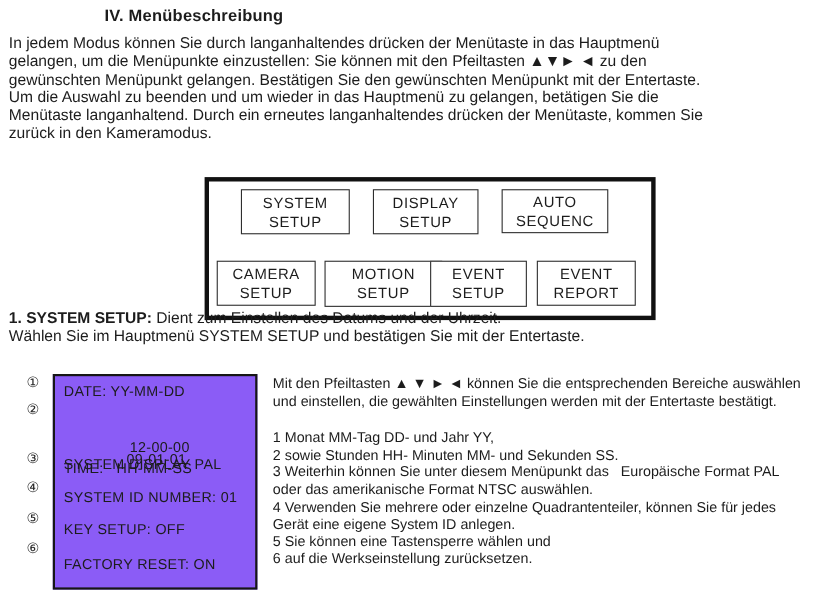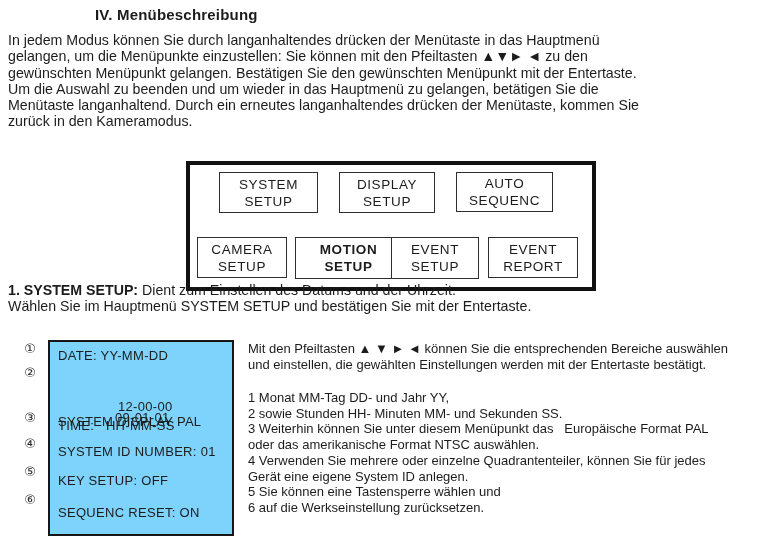--- a/index.html
+++ b/index.html
@@ -31,21 +31,21 @@
   }
   .sect { position:absolute; left:8px; top:282px; font-size:14.2px; line-height:16.3px; }
   .sect2 { position:absolute; left:8px; top:298px; font-size:14.2px; line-height:16.3px; }
   .marker {
     position:absolute; left:22px; width:16px; text-align:center;
     font-size:13px; color:#2a2a2a;
     font-family:"DejaVu Sans","Liberation Sans",sans-serif;
   }
   .sys-box {
     position:absolute; left:48px; top:340px; width:186px; height:196px;
-    border:2px solid #161616; box-sizing:border-box; background:#7dd3fc;padding-left:30px;
+    border:2px solid #161616; box-sizing:border-box; background:#8b5cf6;padding-left:30px;
   }
   .sys-line {
     position:absolute; white-space:pre;
     font-size:13px; letter-spacing:0.3px; color:#1c1c1c;
   }
   .details-intro {
     position:absolute; left:248px; top:341px; width:530px;
     font-size:13px; line-height:15.8px; white-space:pre-wrap;
   }
   .details-items {
@@ -77,21 +77,21 @@
 SETUP</span>
     </div>
     <div class="btn" style="left:266px; top:7px; width:97px; height:40px;">
       <span>AUTO
 SEQUENC</span>
     </div>
     <div class="btn" style="left:7px; top:72px; width:90px; height:41px;">
       <span>CAMERA
 SETUP</span>
     </div>
-    <div class="btn" style="left:105px; top:72px; width:107px; height:42px;font-weight:bold;">
+    <div class="btn" style="left:105px; top:72px; width:107px; height:42px;">
       <span>MOTION
 SETUP</span>
     </div>
     <div class="btn" style="left:201px; top:72px; width:88px; height:42px;">
       <span>EVENT
 SETUP</span>
     </div>
     <div class="btn" style="left:298px; top:72px; width:90px; height:41px;">
       <span>EVENT
 REPORT</span>
@@ -109,21 +109,21 @@
   <span class="marker" style="top:492px;">⑥</span>
 
   <div class="sys-box">
     <div class="sys-line" style="left:8px; top:6px;">DATE: YY-MM-DD</div>
     <div class="sys-line" style="left:65px; top:24px;margin-top:44px;">09-01-01</div>
     <div class="sys-line" style="left:8px; top:28px;margin-top:48px;">TIME:   HH-MM-SS</div>
     <div class="sys-line" style="left:68px; top:57px;">12-00-00</div>
     <div class="sys-line" style="left:8px; top:72px;">SYSTEM DISPLAY PAL</div>
     <div class="sys-line" style="left:8px; top:102px;">SYSTEM ID NUMBER: 01</div>
     <div class="sys-line" style="left:8px; top:131px;">KEY SETUP: OFF</div>
-    <div class="sys-line" style="left:8px; top:163px;">SEQUENC RESET: ON</div>
+    <div class="sys-line" style="left:8px; top:163px;">FACTORY RESET: ON</div>
   </div>
 
   <div class="details-intro">Mit den Pfeiltasten ▲ ▼ ► ◄ können Sie die entsprechenden Bereiche auswählen
 und einstellen, die gewählten Einstellungen werden mit der Entertaste bestätigt.</div>
   <div class="details-items">1 Monat MM-Tag DD- und Jahr YY,
 2 sowie Stunden HH- Minuten MM- und Sekunden SS.
 3 Weiterhin können Sie unter diesem Menüpunkt das   Europäische Format PAL
 oder das amerikanische Format NTSC auswählen.
 4 Verwenden Sie mehrere oder einzelne Quadrantenteiler, können Sie für jedes
 Gerät eine eigene System ID anlegen.

